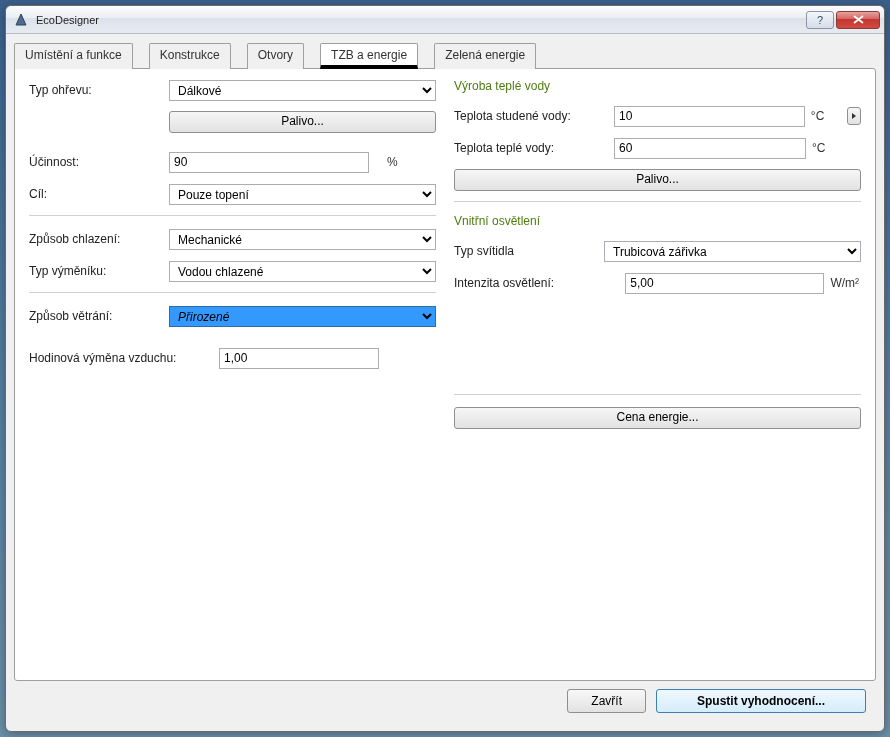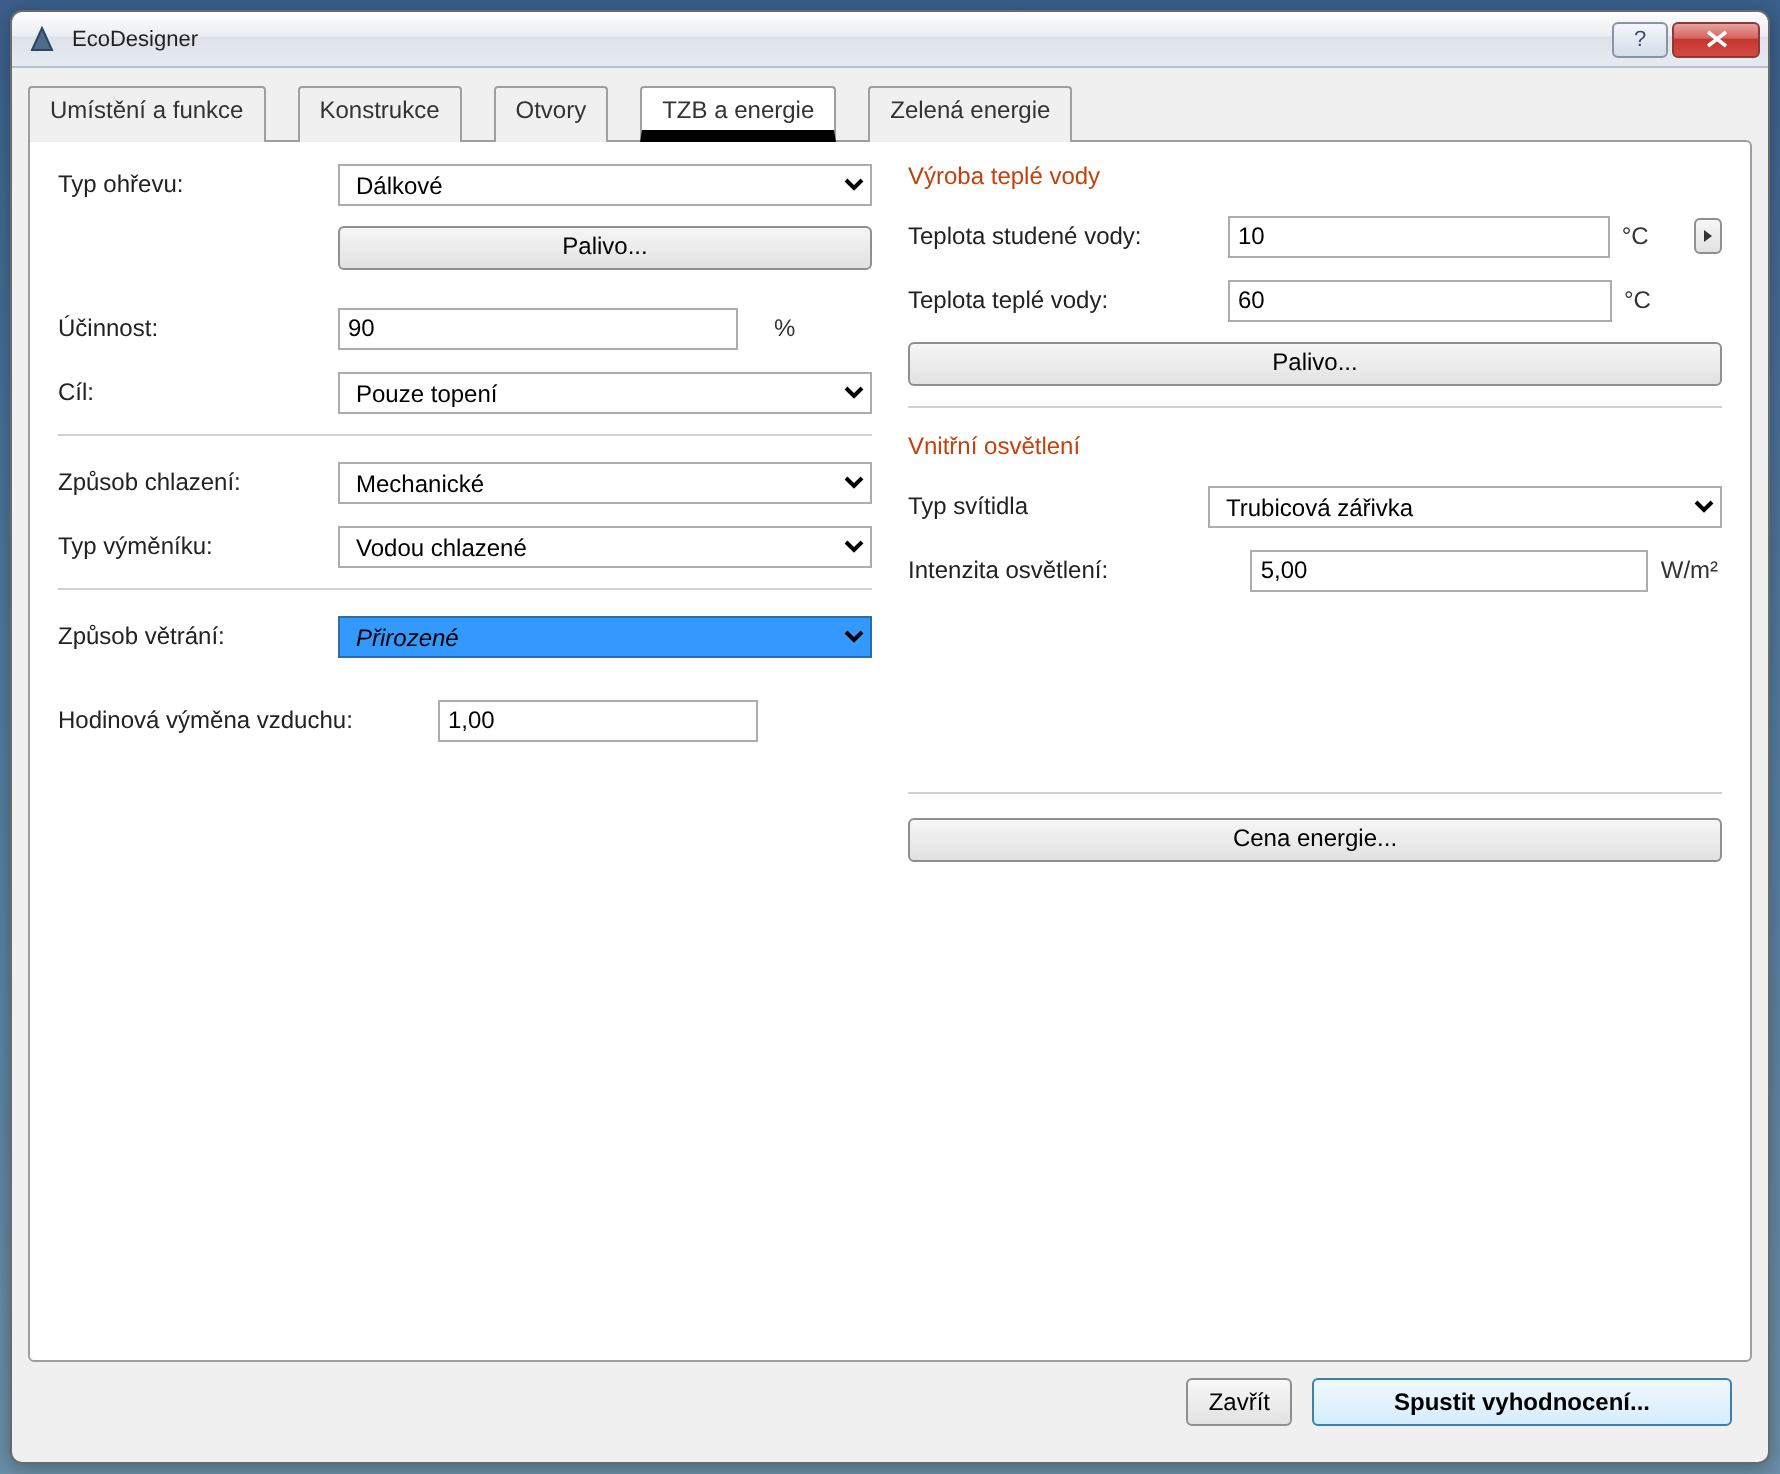--- a/index.html
+++ b/index.html
@@ -84,21 +84,21 @@
   font-size: 12px;
   margin-right: 16px;
   border-radius: 2px 2px 0 0;
   position: relative;
   top: 1px;
   color:#333;
   cursor: default;
 }
 .tab.active {
   background:#ffffff;
-  border-bottom:6px solid #000000;
+  border-bottom:4px solid #000000;
   z-index:3;
 }
 .tab-panel {
   flex:1;
   background:#fff;
   border:1px solid #9f9f9f;
   border-radius: 0 3px 3px 3px;
   padding: 10px 14px 12px 14px;
   position: relative;
   display:flex;
@@ -141,40 +141,40 @@
   cursor:default;
 }
 .separator {
   border: none;
   border-top:1px solid #d0d0d0;
   margin: 10px 0 12px;
 }
 .unit { width: 34px; text-align:left; color:#333; font-size:12px; }
 .small-input { width: 160px !important; flex: none; }
 .mid-input { width: 200px !important; flex:none;}
-.section-title { font-size:12px; color:#c2410c; margin-bottom:12px; }
+.section-title { font-size:12px; color:#4d7c0f; margin-bottom:12px; }
 select.highlighted { background:#3399ff; color:#000000; border-color:#2f6da7;font-style:italic; }
 .flyout-btn {
   width:18px; height:18px;
   border:1px solid #8e8f8f;
   border-radius:3px;
   background: linear-gradient(180deg,#f6f6f6,#e2e2e2);
   display:flex; align-items:center; justify-content:center;
   font-size:10px;
   margin-left:4px;
 }
 .footer {
   padding: 8px 10px 10px;
   display:flex;
   justify-content:flex-end;
   gap:10px;
 }
 .footer .btn {
   height:24px;
-  padding: 0 10px;
+  padding: 0 23px;
   border:1px solid #8e8f8f;
   border-radius:3px;
   background: linear-gradient(180deg,#f8f8f8,#e2e2e2);
   font-size:12px;
   line-height:22px;
   cursor: default;
 }
 .footer .btn.primary {
   border:1px solid #3c7fb1;
   background: linear-gradient(180deg,#f0f8fe,#d5edfb);

